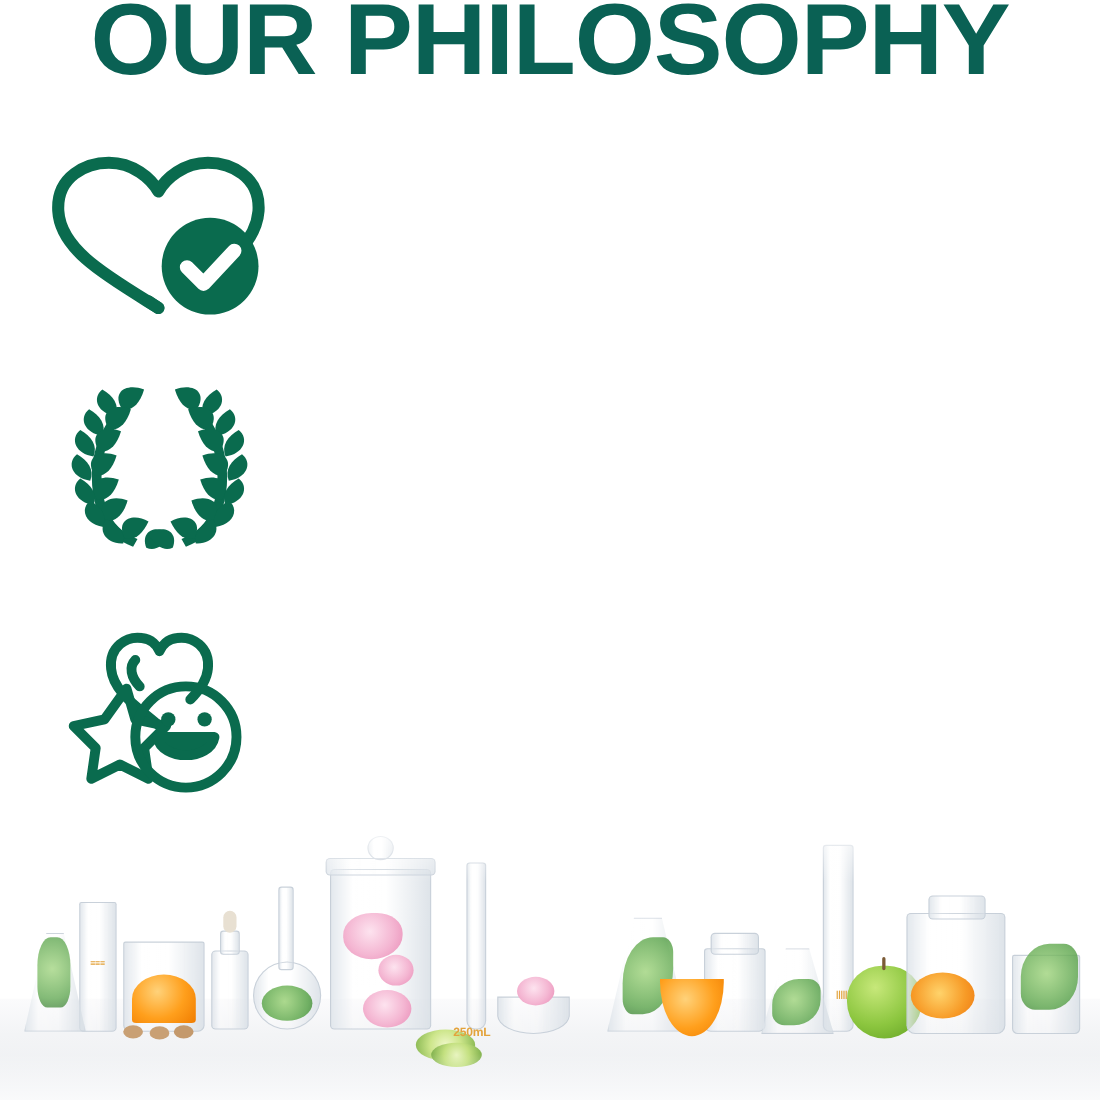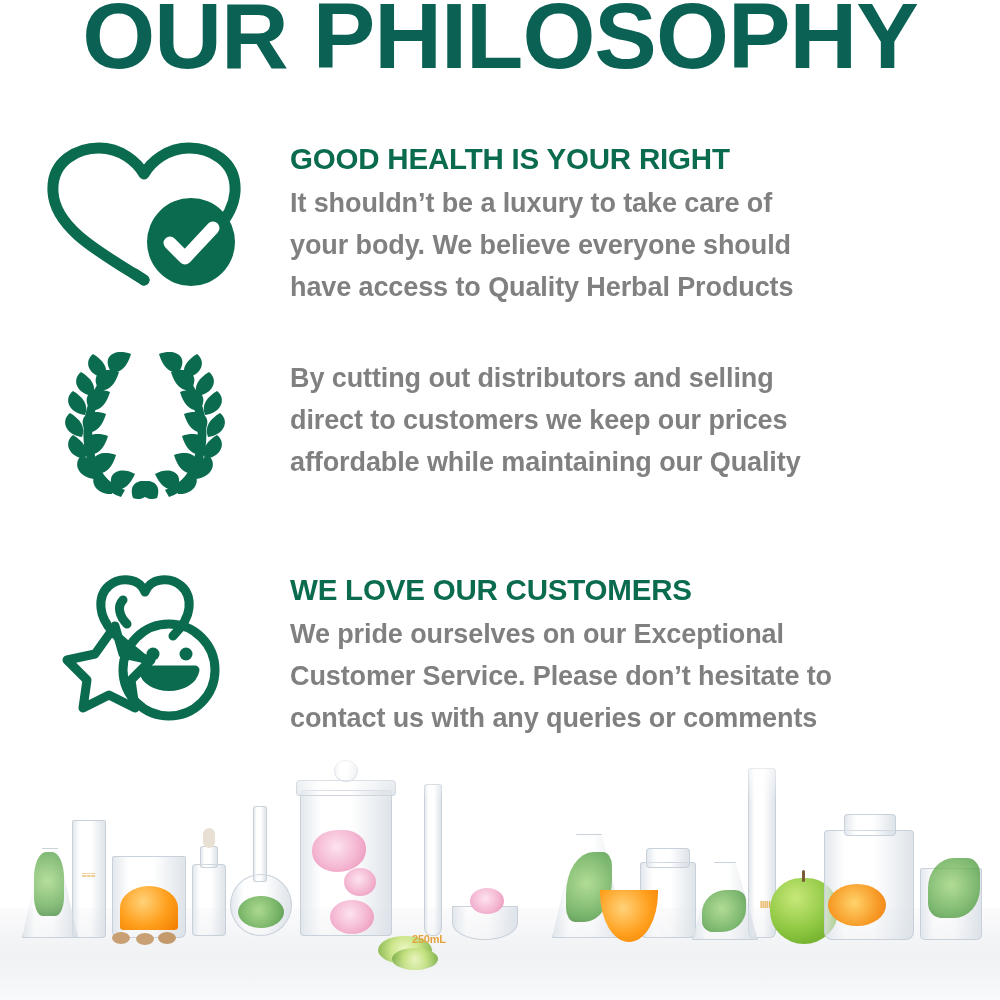--- a/index.html
+++ b/index.html
@@ -132,28 +132,20 @@
   <div class="features">
 
     <div class="feature row-1">
       <div class="icon-cell">
         <svg width="212" height="152" viewBox="0 0 212 152" aria-hidden="true">
           <path d="M105 140 C60 112, 16 88, 14 52 C12 20, 40 8, 60 8 C82 8, 98 22, 105 34 C112 22, 128 8, 150 8 C170 8, 198 20, 196 52 C195 66, 188 78, 178 89" fill="none" stroke="#0a6b4e" stroke-width="11" stroke-linecap="round" stroke-linejoin="round"></path>
           <path d="M105 140 L96 134" fill="none" stroke="#0a6b4e" stroke-width="11" stroke-linecap="round"></path>
           <circle cx="152" cy="102" r="44" fill="#0a6b4e"></circle>
           <path d="M131 103 L146 118 L174 88" fill="none" stroke="#ffffff" stroke-width="13" stroke-linecap="round" stroke-linejoin="round"></path>
         </svg>
-      </div>
-      <div class="text-cell">
-        <div class="feature-heading">GOOD HEALTH IS YOUR RIGHT</div>
-        <div class="feature-body">
-          <div>It shouldn’t be a luxury to take care of</div>
-          <div>your body. We believe everyone should</div>
-          <div>have access to Quality Herbal Products</div>
-        </div>
       </div>
     </div>
 
     <div class="feature row-2">
       <div class="icon-cell">
         <svg width="180" height="155" viewBox="0 0 180 155" aria-hidden="true">
           <g fill="#0a6b4e">
 
             <path d="M54 22 C30 46, 22 84, 34 118 C40 134, 52 144, 66 149 L70 142 C57 137, 47 128, 42 114 C32 84, 38 52, 59 28 Z"></path>
 
@@ -191,25 +183,20 @@
               <path d="M41 125 C31 109, 45 101, 61 107 C57 121, 49 127, 41 125 Z"></path>
               <path d="M39 127 C23 125, 17 111, 27 103 C37 109, 43 117, 39 127 Z" transform="translate(0,4)"></path>
               <path d="M58 141 C50 124, 66 118, 80 126 C74 139, 66 144, 58 141 Z"></path>
               <path d="M56 143 C40 144, 32 130, 41 121 C52 127, 59 134, 56 143 Z" transform="translate(1,3)"></path>
               <path d="M78 150 C72 134, 88 128, 100 138 C93 150, 85 153, 78 150 Z"></path>
             </g>
           </g>
         </svg>
       </div>
       <div class="text-cell">
-        <div class="feature-body">
-          <div>By cutting out distributors and selling</div>
-          <div>direct to customers we keep our prices</div>
-          <div>affordable while maintaining our Quality</div>
-        </div>
       </div>
     </div>
 
     <div class="feature row-3">
       <div class="icon-cell">
         <svg width="176" height="160" viewBox="0 0 176 160" aria-hidden="true">
           <g fill="none" stroke="#0a6b4e" stroke-width="9" stroke-linecap="round" stroke-linejoin="round">
 
             <path d="M88 96 C70 80, 46 66, 44 44 C42 24, 58 14, 72 16 C81 17, 86 23, 88 28 C90 23, 95 17, 104 16 C118 14, 134 24, 132 44 C131 55, 124 64, 116 72"></path>
 
@@ -217,28 +204,20 @@
 
             <path d="M54 64 L62 92 L90 98 L70 118 L74 146 L48 133 L22 146 L26 118 L6 98 L34 92 Z" transform="translate(4,-2)"></path>
 
             <circle cx="112" cy="106" r="46"></circle>
 
             <path d="M86 106 C90 128, 134 128, 138 106 Z" fill="#0a6b4e" stroke="#0a6b4e" stroke-width="9"></path>
           </g>
           <circle cx="96" cy="90" r="6.5" fill="#0a6b4e"></circle>
           <circle cx="129" cy="90" r="6.5" fill="#0a6b4e"></circle>
         </svg>
-      </div>
-      <div class="text-cell">
-        <div class="feature-heading">WE LOVE OUR CUSTOMERS</div>
-        <div class="feature-body">
-          <div>We pride ourselves on our Exceptional</div>
-          <div>Customer Service. Please don’t hesitate to</div>
-          <div>contact us with any queries or comments</div>
-        </div>
       </div>
     </div>
 
   </div>
 
   <div class="photo">
     <div class="surface"></div>
 
     <div class="item glass" style="left:748px; bottom:62px; width:28px; height:170px; border-radius:3px 3px 6px 6px;"></div>
     <div class="measure" style="left:760px; bottom:92px;">|||||||||||</div>

